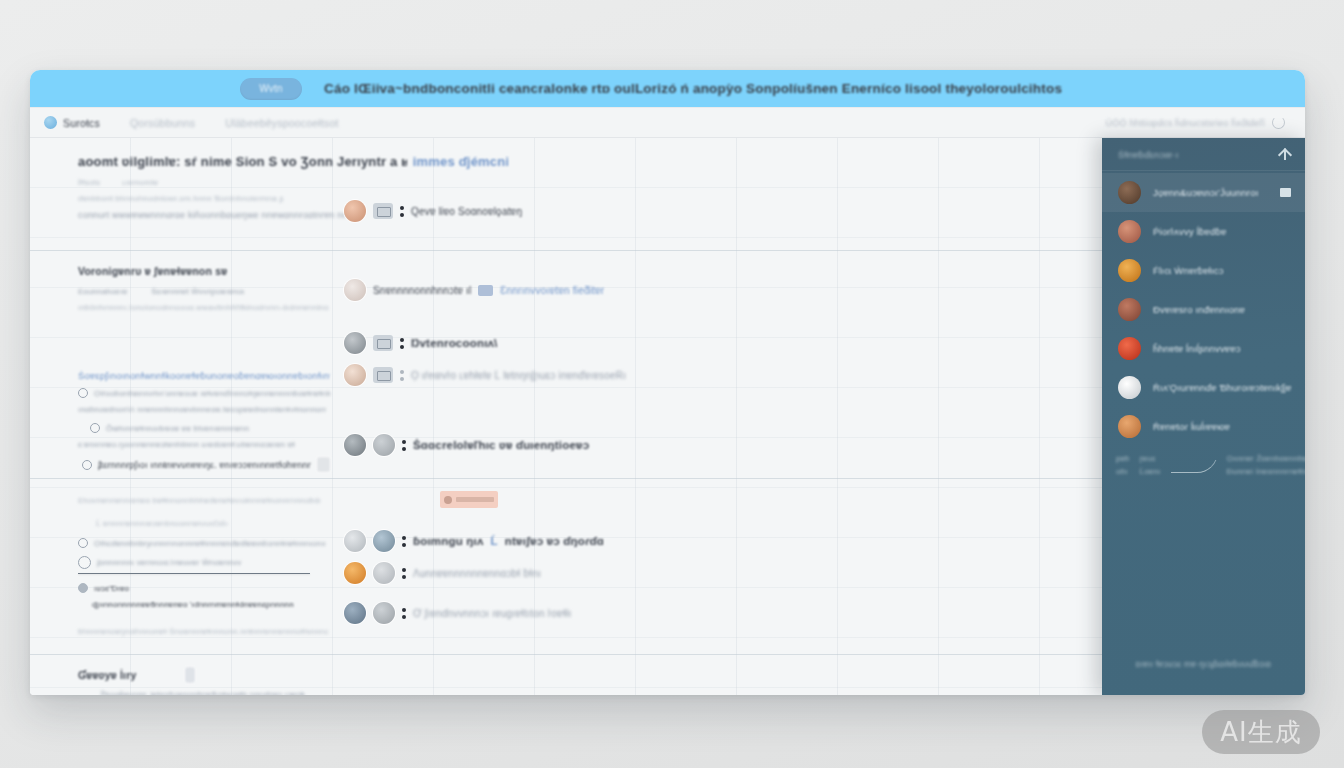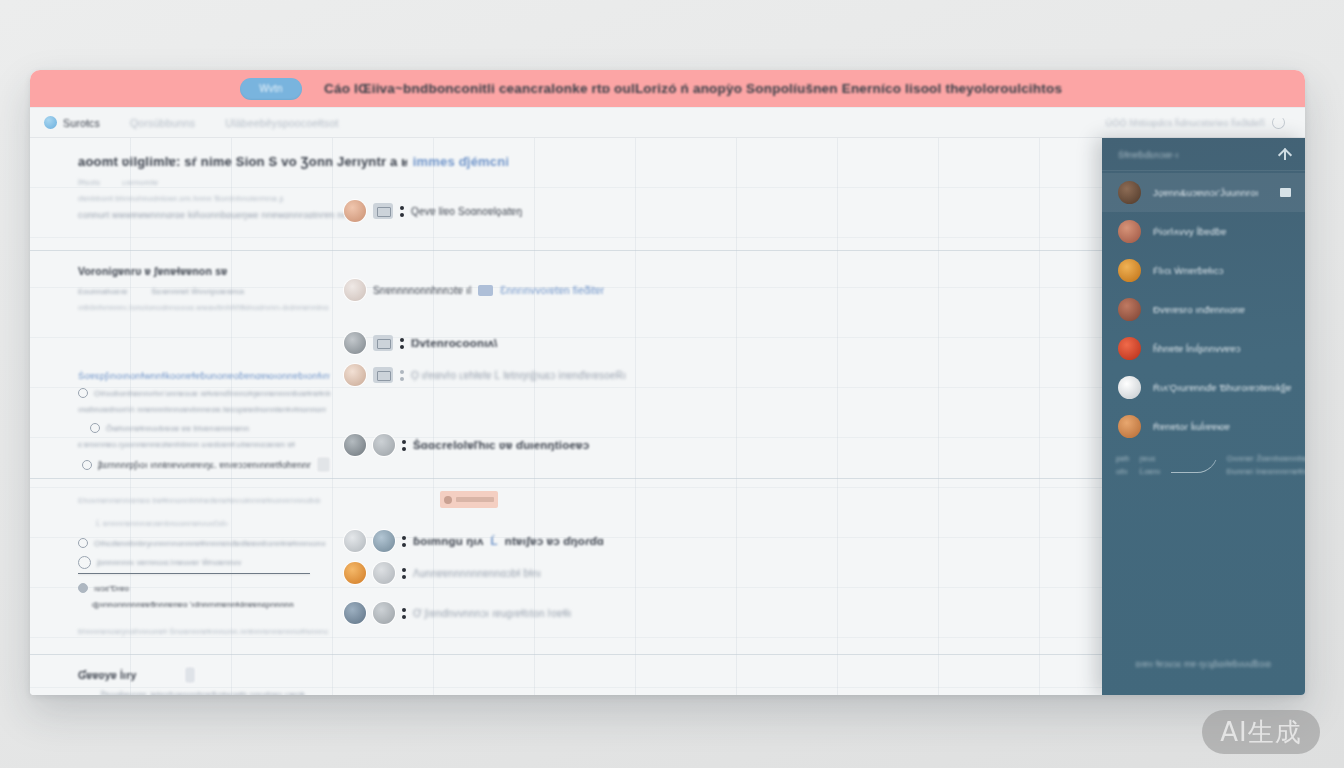--- a/index.html
+++ b/index.html
@@ -39,21 +39,21 @@
     width: 1275px; height: 625px;
     background: #fdfdfd;
     border-radius: 10px 10px 4px 4px;
     box-shadow: 0 18px 40px rgba(40,50,62,.18), 0 2px 6px rgba(40,50,62,.10);
     overflow: hidden;
   }
 
   
   .titlebar {
     height: 38px;
-    background: #fca5a5;
+    background: #7dd3fc;
     display: flex;
     align-items: center;
     padding-left: 210px;
     border-bottom: 1px solid #e9ebed;
   }
   .pill {
     width: 62px; height: 22px;
     border-radius: 11px;
     background: #79b4de;
     display: flex; align-items: center; justify-content: center;

